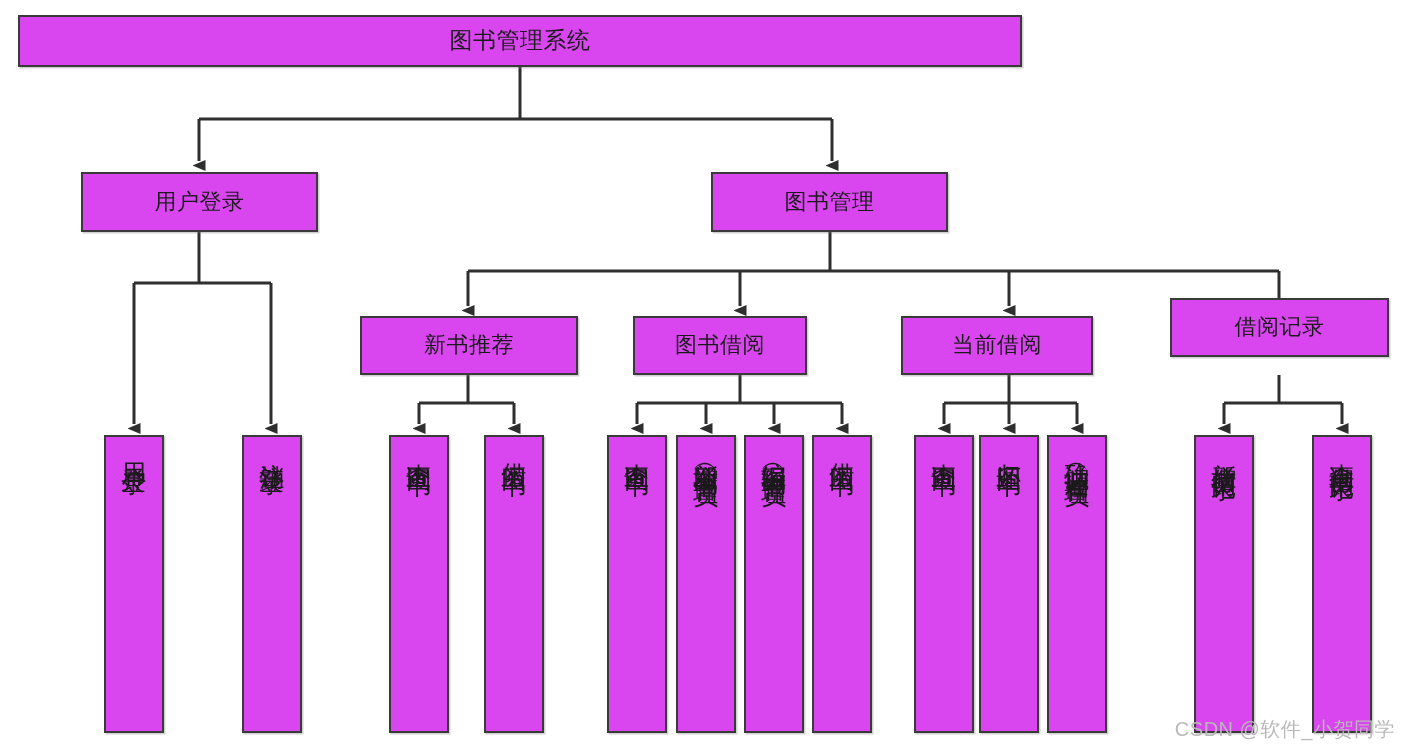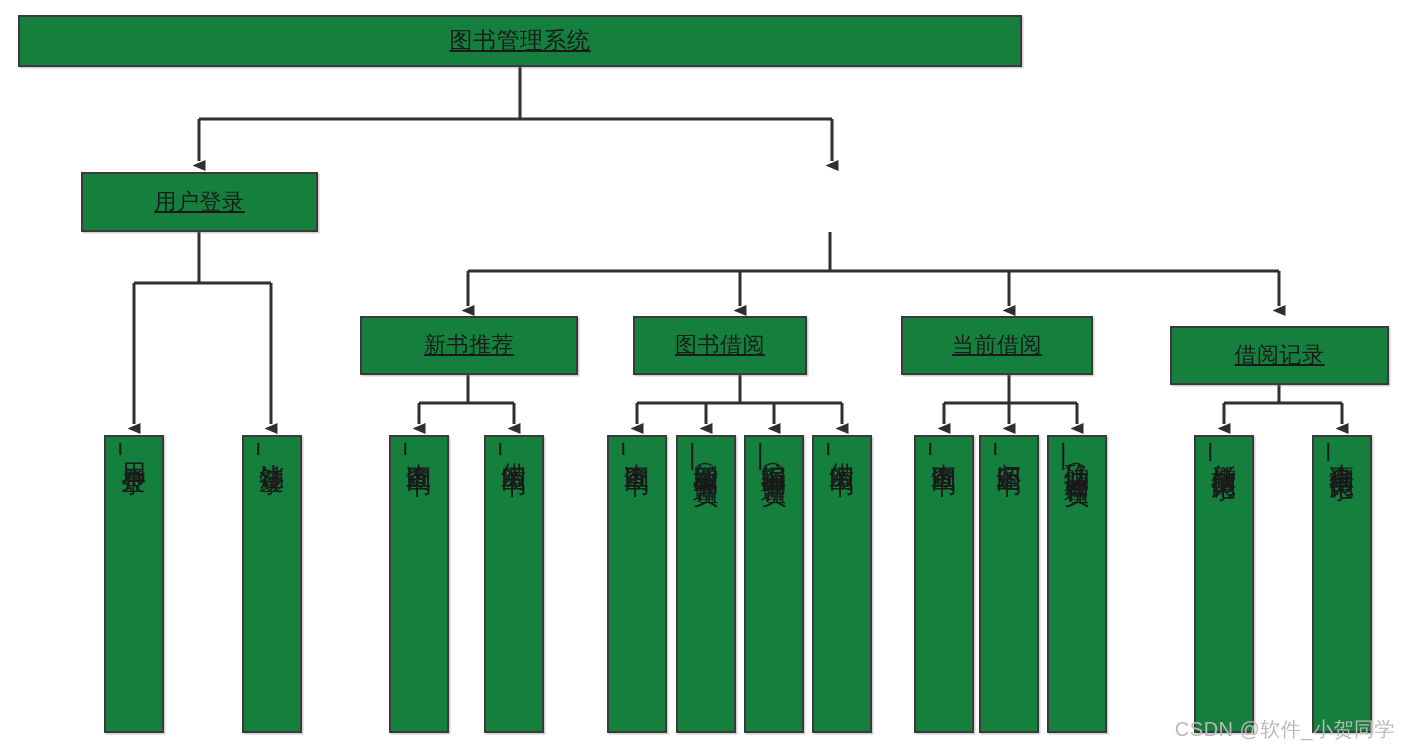--- a/index.html
+++ b/index.html
@@ -22,27 +22,26 @@
     left: 0;
     top: 0;
     width: 1405px;
     height: 747px;
     pointer-events: none;
   }
   .node {
     position: absolute;
     box-sizing: border-box;
     border: 2.5px solid #3a3a3a;
-    background: #15803d;
+    background: #d946ef;
     display: flex;
     align-items: center;
     justify-content: center;
     color: #1a1a1a;
     box-shadow: 1.5px 1.5px 0 rgba(120,120,120,0.35);
-    text-decoration: underline;
   }
   .node .lbl {
     display: block;
     text-align: center;
     line-height: 1.12;
     letter-spacing: 0.5px;
   }
   
   .h-node .lbl {
     font-size: 22px;
@@ -130,34 +129,37 @@
   </svg>
 
   <div class="node root h-node" style="left:18px; top:15px; width:1004px; height:52px;">
     <span class="lbl">图书管理系统</span>
   </div>
 
   <div class="node h-node" style="left:81px; top:172px; width:237px; height:60px;">
     <span class="lbl">用户登录</span>
   </div>
 
+  <div class="node h-node" style="left:711px; top:172px; width:237px; height:60px;">
+    <span class="lbl">图书管理</span>
+  </div>
 
   <div class="node h-node" style="left:360px; top:316px; width:218px; height:59px;align-items:center;">
     <span class="lbl">新书推荐</span>
   </div>
 
   <div class="node h-node" style="left:633px; top:316px; width:174px; height:59px;">
     <span class="lbl">图书借阅</span>
   </div>
 
   <div class="node h-node" style="left:901px; top:316px; width:192px; height:59px;">
     <span class="lbl">当前借阅</span>
   </div>
 
-  <div class="node h-node" style="left:1170px; top:326px; width:219px; height:59px;">
+  <div class="node h-node" style="left:1170px; top:298px; width:219px; height:59px;">
     <span class="lbl">借阅记录</span>
   </div>
 
   <div class="node v-node" style="left:104px; top:435px; width:60px; height:298px;">
     <span class="lbl">用户登录</span>
   </div>
   <div class="node v-node" style="left:242px; top:435px; width:60px; height:298px;">
     <span class="lbl">注销登录</span>
   </div>
 

